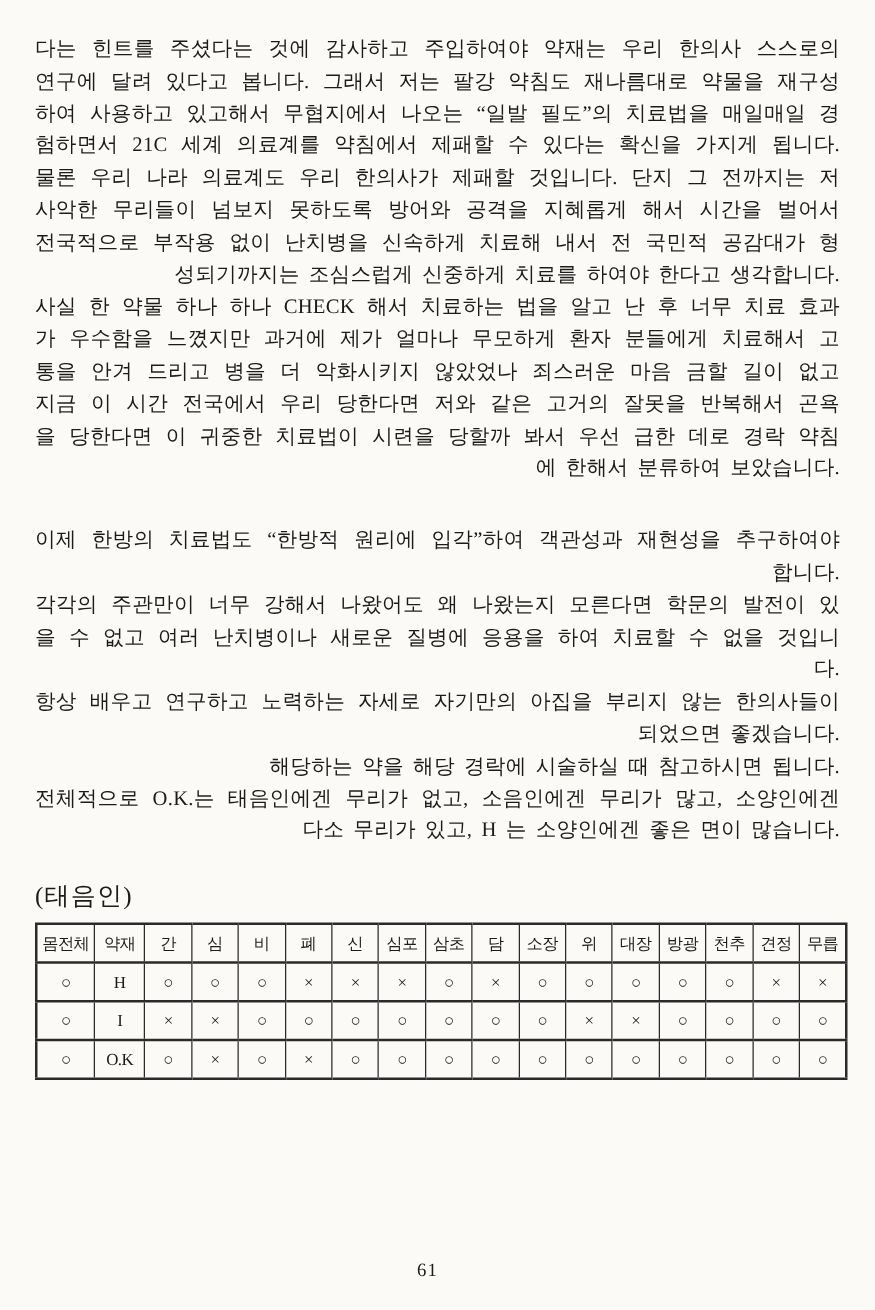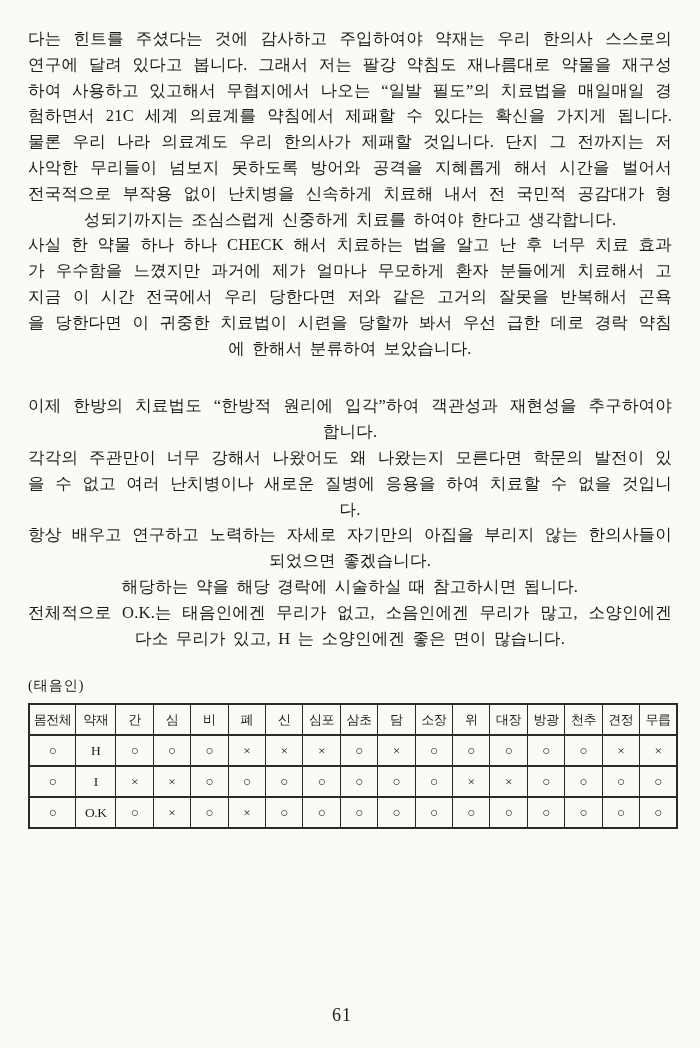--- a/index.html
+++ b/index.html
@@ -20,33 +20,33 @@
     padding:26px 28px 0 28px;
   }
   
   .body-text{width:644px;}
   .line{
     font-size:16.5px;
     line-height:25.8px;
     letter-spacing:0.2px;
     word-spacing:3px;
     white-space:normal;
-    text-align:center;
+    text-align:right;
   }
   .line.just{
     text-align:justify;
     text-align-last:justify;
   }
   .line.gap{margin-top:32px;}
   .line.gap2{margin-top:25px;}
 
   
   .tbl-caption{
     margin-top:26px;
-    font-size:14px;
+    font-size:20px;
     letter-spacing:1px;
   }
 
   
   table.ctable{
     margin-top:8px;
     width:650px;
     border-collapse:collapse;
     table-layout:fixed;
   }
@@ -65,40 +65,41 @@
     overflow:hidden;
     white-space:nowrap;
   }
   table.ctable{border:2px solid var(--tline);}
   table.ctable td{font-size:13.5px;}
 
   .page-number{
     position:absolute;
     bottom:22px;left:0;right:16px;
     text-align:center;
-    font-size:18px;
+    font-size:15px;
     letter-spacing:1px;
   }
 </style>
 </head>
 <body>
 
 <div class="page">
 
   <div class="body-text">
       <div class="line just">다는 힌트를 주셨다는 것에 감사하고 주입하여야 약재는 우리 한의사 스스로의</div>
       <div class="line just">연구에 달려 있다고 봅니다. 그래서 저는 팔강 약침도 재나름대로 약물을 재구성</div>
       <div class="line just">하여 사용하고 있고해서 무협지에서 나오는 “일발 필도”의 치료법을 매일매일 경</div>
       <div class="line just">험하면서 21C 세계 의료계를 약침에서 제패할 수 있다는 확신을 가지게 됩니다.</div>
       <div class="line just">물론 우리 나라 의료계도 우리 한의사가 제패할 것입니다. 단지 그 전까지는 저</div>
       <div class="line just">사악한 무리들이 넘보지 못하도록 방어와 공격을 지혜롭게 해서 시간을 벌어서</div>
       <div class="line just">전국적으로 부작용 없이 난치병을 신속하게 치료해 내서 전 국민적 공감대가 형</div>
       <div class="line">성되기까지는 조심스럽게 신중하게 치료를 하여야 한다고 생각합니다.</div>
       <div class="line just">사실 한 약물 하나 하나 CHECK 해서 치료하는 법을 알고 난 후 너무 치료 효과</div>
       <div class="line just">가 우수함을 느꼈지만 과거에 제가 얼마나 무모하게 환자 분들에게 치료해서 고</div>
+      <div class="line just">통을 안겨 드리고 병을 더 악화시키지 않았었나 죄스러운 마음 금할 길이 없고</div>
       <div class="line just">지금 이 시간 전국에서 우리 당한다면 저와 같은 고거의 잘못을 반복해서 곤욕</div>
       <div class="line just">을 당한다면 이 귀중한 치료법이 시련을 당할까 봐서 우선 급한 데로 경락 약침</div>
       <div class="line">에 한해서 분류하여 보았습니다.</div>
       <div class="line just gap">이제 한방의 치료법도 “한방적 원리에 입각”하여 객관성과 재현성을 추구하여야</div>
       <div class="line">합니다.</div>
       <div class="line just">각각의 주관만이 너무 강해서 나왔어도 왜 나왔는지 모른다면 학문의 발전이 있</div>
       <div class="line just">을 수 없고 여러 난치병이나 새로운 질병에 응용을 하여 치료할 수 없을 것입니</div>
       <div class="line">다.</div>
       <div class="line just">항상 배우고 연구하고 노력하는 자세로 자기만의 아집을 부리지 않는 한의사들이</div>
       <div class="line">되었으면 좋겠습니다.</div>

